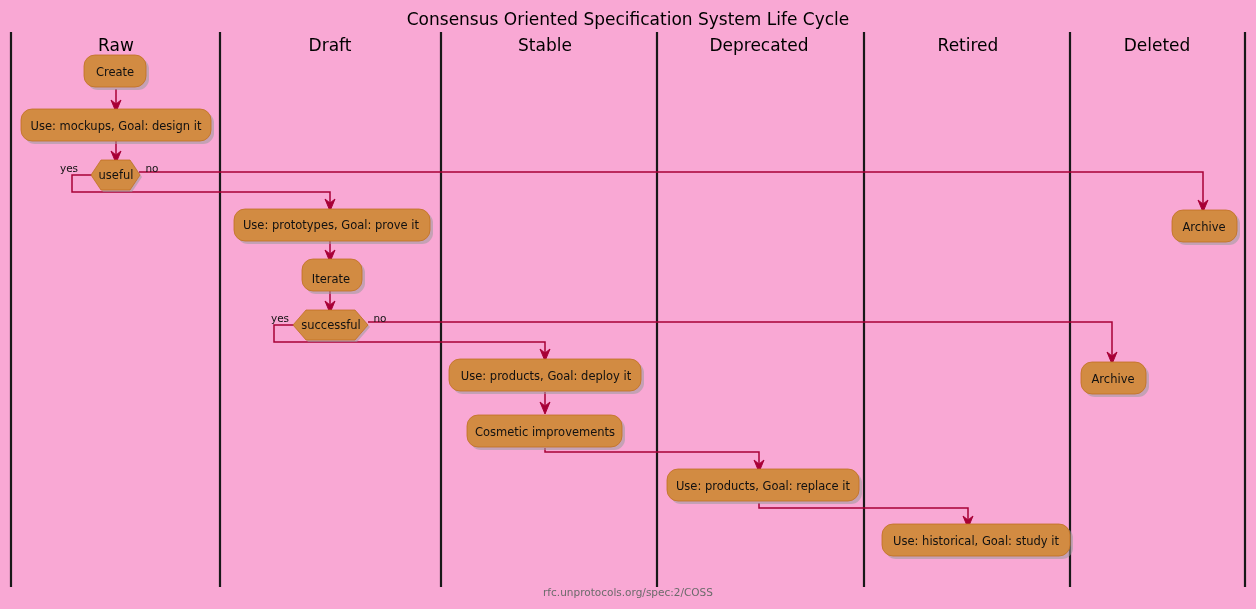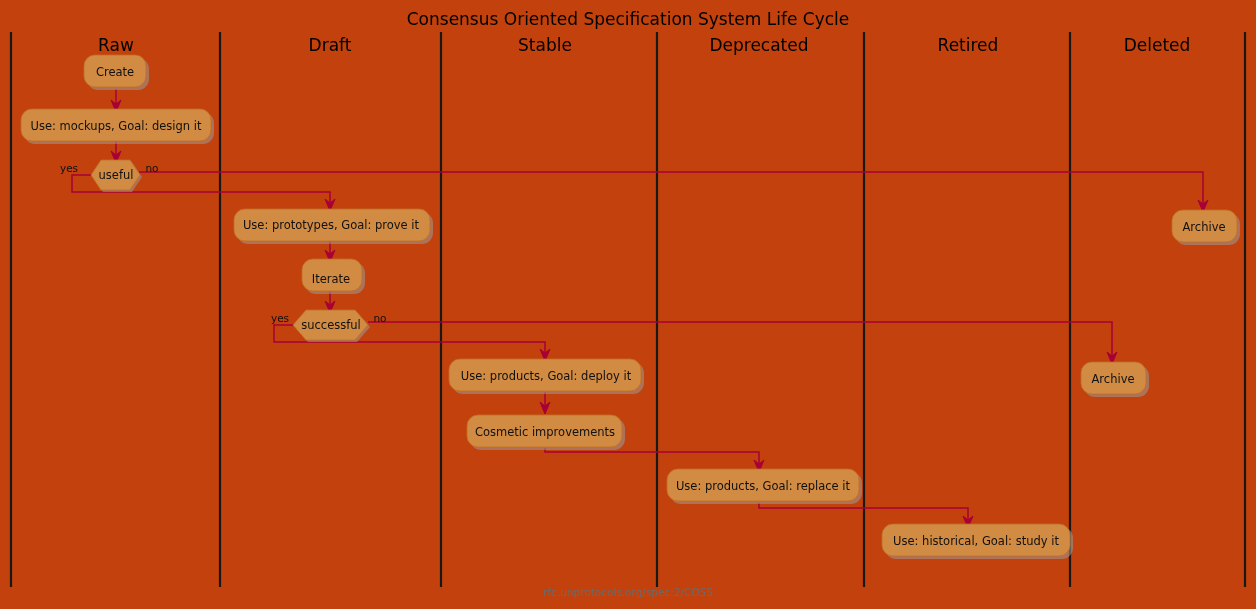--- a/index.html
+++ b/index.html
@@ -8,21 +8,21 @@
     padding: 0;
     background: #ffffff;
   }
   body {
     font-family: "DejaVu Sans", "Liberation Sans", sans-serif;
   }
   #diagram-root {
     position: relative;
     width: 1256px;
     height: 609px;
-    background: #c2410c;
+    background: #f9a8d4;
     overflow: hidden;
     text-decoration: underline;
   }
   svg#activity-svg {
     display: block;
     width: 1256px;
     height: 609px;
   }
   .lane-divider {
     stroke: #181818;

